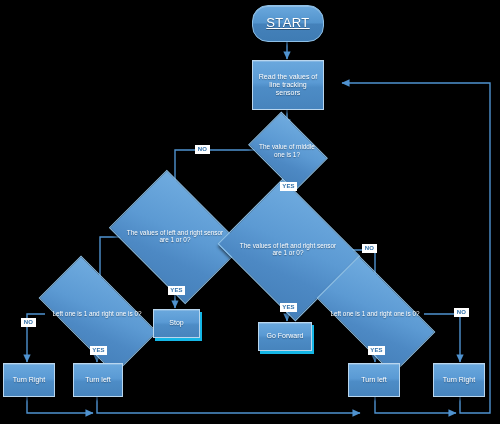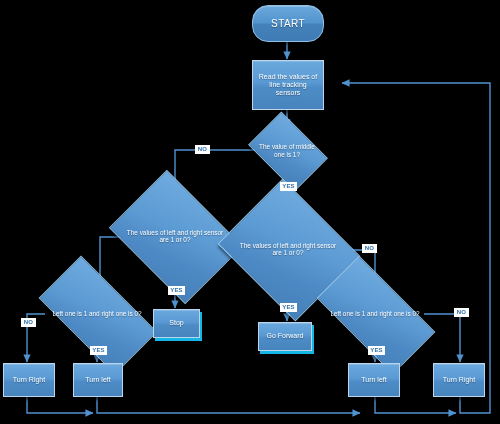--- a/index.html
+++ b/index.html
@@ -19,21 +19,21 @@
     padding:0 4px;
     pointer-events:none;
   }
 
   
   .terminal{
     border-radius:16px;
     background:linear-gradient(180deg,#6aa8dd 0%,#5394cd 48%,#4481ba 52%,#3f7cb4 100%);
     border:1px solid #8fc0e6;
     box-shadow:1px 2px 3px rgba(0,0,0,.55), inset 0 1px 0 rgba(255,255,255,.25);
-    font-size:10px;letter-spacing:.4px;
+    font-size:13px;letter-spacing:.4px;text-decoration:underline;
   }
 
   
   .process{
     background:linear-gradient(180deg,#6aa8dd 0%,#5a9ad4 45%,#4d8cc6 55%,#4784bd 100%);
     border:1px solid #b9d6ee;
     box-shadow:2px 3px 2px rgba(0,0,0,.55), inset 0 1px 0 rgba(255,255,255,.18);
     font-size:7px;
   }
   .process.cyanrim{box-shadow:2px 3px 0 #15b6e6, 3px 4px 3px rgba(0,0,0,.5), inset 0 1px 0 rgba(255,255,255,.18);}

